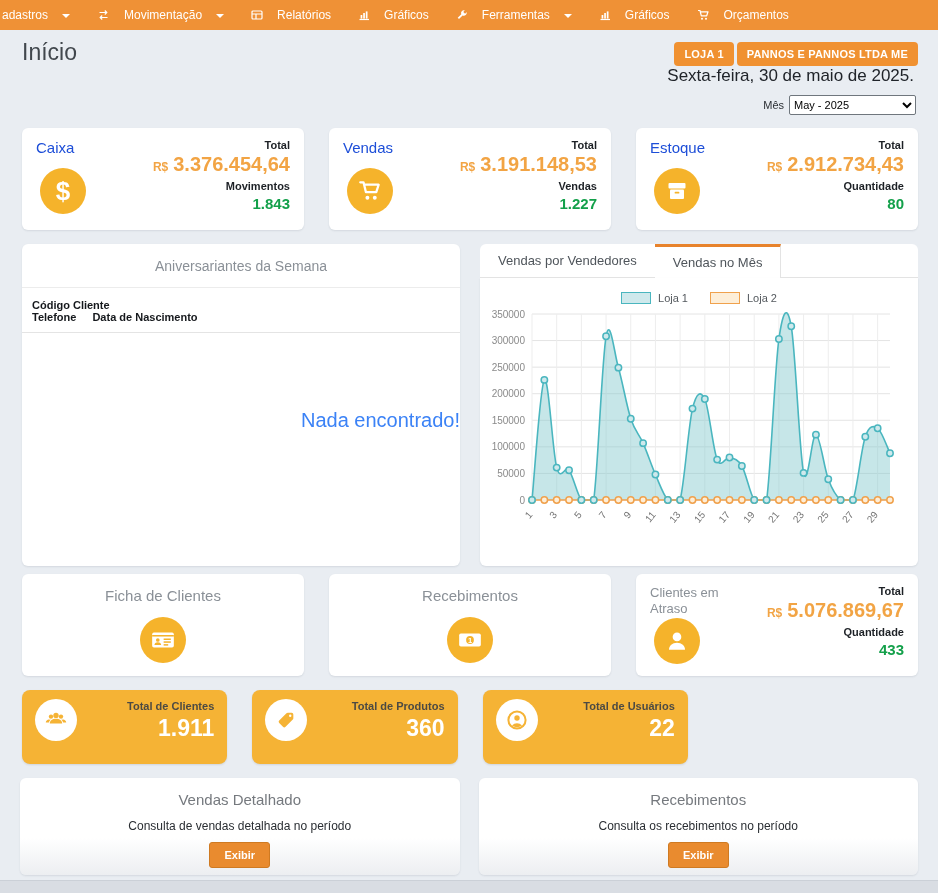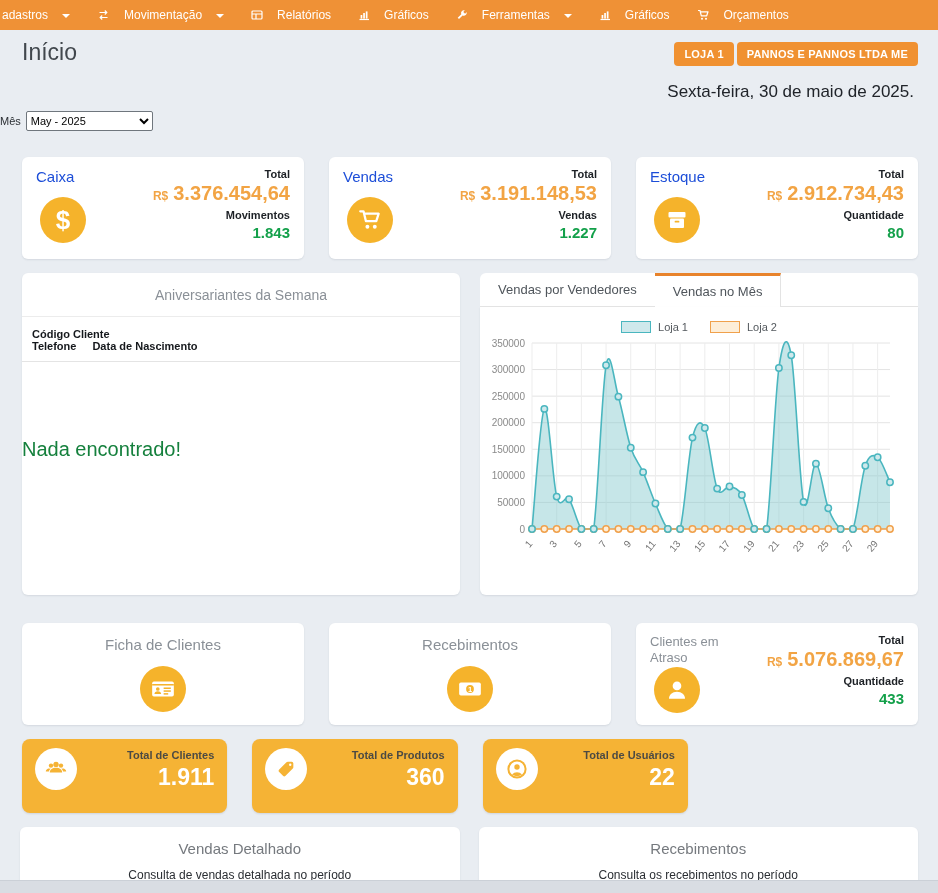--- a/index.html
+++ b/index.html
@@ -22,22 +22,22 @@
 
   
   .header-row { display: flex; justify-content: space-between; align-items: flex-start; padding: 9px 20px 0 22px; }
   .page-title { font-size: 23px; color: #41474d; font-weight: 400; }
   .btn-group { display: flex; gap: 3px; margin-top: 3px; }
   .btn-orange {
     background: #f09131; color: #fff; border: none; border-radius: 4px;
     font-size: 11px; font-weight: bold; padding: 6px 10px; cursor: pointer;
     font-family: "Liberation Sans", sans-serif; letter-spacing: .2px;
   }
-  .date-line { text-align: right; padding-right: 24px; margin-top: 16px; font-size: 17px; color: #20242a; }
-  .month-row { display: flex; justify-content: flex-start; align-items: center; gap: 5px; padding-right: 22px; margin: 9px 0 26px; font-size: 11px; color: #2b2f34; }
+  .date-line { text-align: right; padding-right: 24px; font-size: 17px; color: #20242a; }
+  .month-row { display: flex; justify-content: flex-end; align-items: center; gap: 5px; padding-right: 22px; margin: 9px 0 13px; font-size: 11px; color: #2b2f34; }
   .month-row select {
     width: 127px; height: 20px; font-size: 11px; border: 1px solid #6f767d;
     border-radius: 2px; background: #fff; font-family: "Liberation Sans", sans-serif;
   }
 
   
   .card { background: #fff; border-radius: 6px; box-shadow: 0 1px 2px rgba(30,40,60,.10); }
 
   .cards3 { display: grid; grid-template-columns: repeat(3, 1fr); gap: 25px; margin: 0 20px 0 22px; }
   .sum-card { position: relative; height: 102px; padding: 11px 14px; }
@@ -53,21 +53,21 @@
   .val { color: #f2a444; font-weight: bold; font-size: 20px; margin: 2px 0 4px; white-space: nowrap; }
   .val .cur { font-size: 12px; margin-right: 5px; }
   .cnt { color: #13a04a; font-weight: bold; font-size: 15px; margin-top: 3px; }
 
   
   .mid { display: grid; grid-template-columns: 1fr 1fr; gap: 20px; margin: 0 20px 0 22px; align-items: start; }
   .bday-panel { height: 322px; }
   .panel-head { text-align: center; padding: 14px 0 13px; font-size: 14px; color: #8a9097; border-bottom: 1px solid #ececec; }
   .thead { display: flex; justify-content: space-between; padding: 11px 10px 9px; border-bottom: 1px solid #e4e4e4; font-size: 11px; font-weight: bold; color: #15181c; flex-direction: column; }
   .thead-right { display: flex; gap: 16px; }
-  .empty-msg { text-align: left; font-size: 20px; color: #15803d; margin-top: 76px; }
+  .empty-msg { text-align: right; font-size: 20px; color: #3b82f6; margin-top: 76px; }
 
   .tabs { display: flex; height: 34px; background: #fff; border-radius: 6px 6px 0 0; overflow: hidden; }
   .tab { padding: 0 18px; display: flex; align-items: center; font-size: 13px; color: #4f555b; cursor: pointer; border-bottom: 1px solid #e3e3e3; }
   .tab.active { border-top: 3px solid #e8832c; border-bottom: none; border-right: 1px solid #e3e3e3; }
   .tab-filler { flex: 1; border-bottom: 1px solid #e3e3e3; }
   .chart-panel { background: #fff; border-radius: 0 0 6px 6px; height: 288px; padding-top: 14px; box-shadow: 0 1px 2px rgba(30,40,60,.10); }
   .legend { display: flex; justify-content: center; gap: 22px; font-size: 11px; color: #54595e; align-items: center; }
   .legend-item { display: flex; align-items: center; gap: 7px; cursor: pointer; }
   .swatch { width: 30px; height: 12px; border: 1px solid #999; display: inline-block; }
   .chart-svg-wrap { padding: 2px 4px 0 2px; }
@@ -94,21 +94,21 @@
   .report-desc { font-size: 12px; color: #2a2e33; margin-top: 11px; }
   .exibir-btn {
     margin-top: 9px; background: #e98b2f; border: 1px solid #cf7a22; color: #fff;
     font-weight: bold; font-size: 11px; padding: 6px 14px; border-radius: 3px; cursor: pointer;
     font-family: "Liberation Sans", sans-serif;
   }
 
   .footer-strip { position: absolute; bottom: 0; left: 0; right: 0; height: 13px; background: #d9dde3; border-top: 1px solid #cbd0d7; }
 
   .mt14 { margin-top: 14px; }
-  .mt12 { margin-top: 28px; }
+  .mt12 { margin-top: 8px; }
 </style>
 </head>
 <body>
 
 <div class="page">
 
   <nav class="navbar">
     <div class="nav-item">
       <span>adastros</span>
       <span class="caret"></span>

